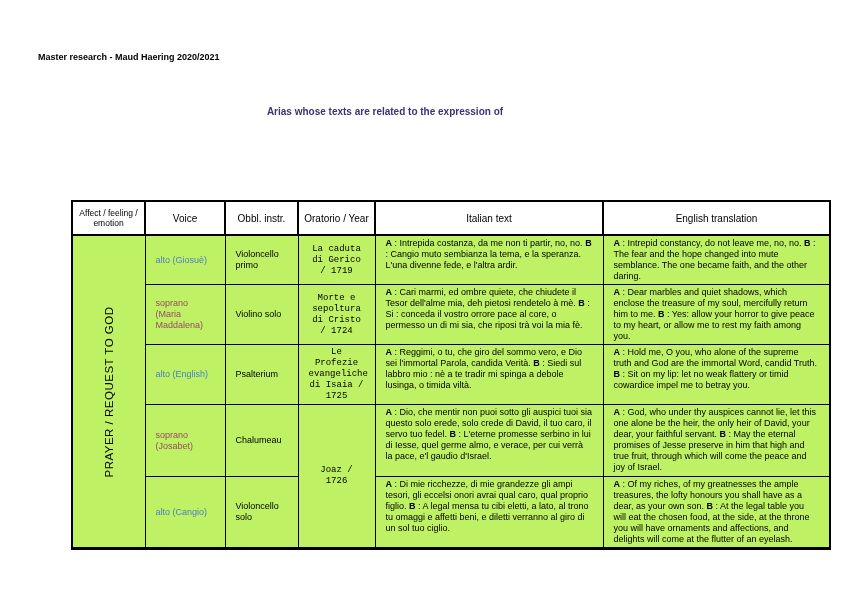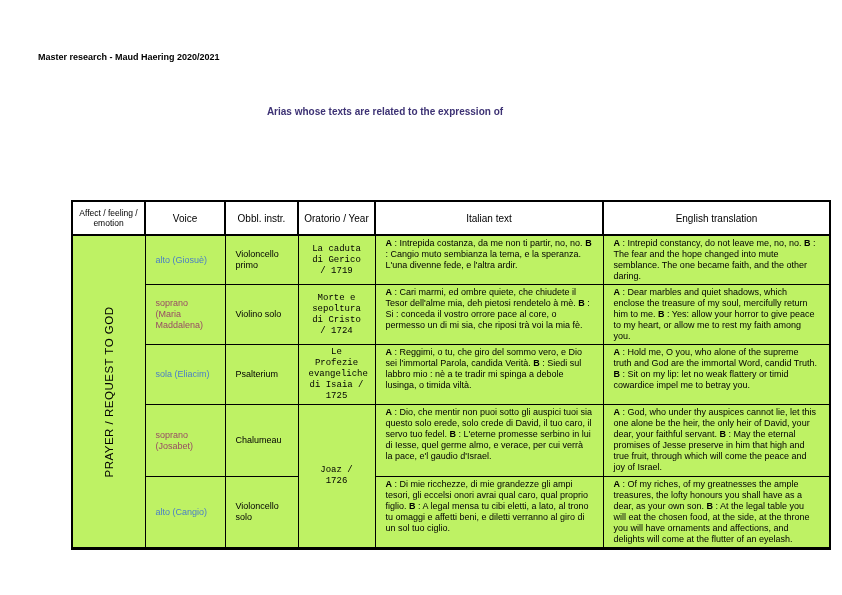--- a/index.html
+++ b/index.html
@@ -143,21 +143,21 @@
         <td class="text-cell"><span style="font-weight: bold;">A</span><span> : Intrepid constancy, do not leave me, no, no. </span><span style="font-weight: bold;">B</span><span> : The fear and the hope changed into mute semblance. The one became faith, and the other daring.</span></td>
       </tr>
       <tr style="height:60px;">
         <td class="voice-cell" style="color: rgb(152, 74, 100);">soprano (Maria Maddalena)</td>
         <td class="instr-cell">Violino solo</td>
         <td class="oratorio-cell">Morte e sepoltura di Cristo / 1724</td>
         <td class="text-cell"><span style="font-weight: bold;">A</span><span> : Cari marmi, ed ombre quiete, che chiudete il Tesor dell'alme mia, deh pietosi rendetelo à mè. </span><span style="font-weight: bold;">B</span><span> : Si : conceda il vostro orrore pace al core, o permesso un di mi sia, che riposi trà voi la mia fè.</span></td>
         <td class="text-cell"><span style="font-weight: bold;">A</span><span> : Dear marbles and quiet shadows, which enclose the treasure of my soul, mercifully return him to me. </span><span style="font-weight: bold;">B</span><span> : Yes: allow your horror to give peace to my heart, or allow me to rest my faith among you.</span></td>
       </tr>
       <tr style="height:48px;">
-        <td class="voice-cell" style="color: rgb(74, 126, 199);">sola (Eliacim)</td>
+        <td class="voice-cell" style="color: rgb(74, 126, 199);">alto (English)</td>
         <td class="instr-cell">Psalterium</td>
         <td class="oratorio-cell">Le Profezie evangeliche di Isaia / 1725</td>
         <td class="text-cell"><span style="font-weight: bold;">A</span><span> : Reggimi, o tu, che giro del sommo vero, e Dio sei l'immortal Parola, candida Verità. </span><span style="font-weight: bold;">B</span><span> : Siedi sul labbro mio : nè a te tradir mi spinga a debole lusinga, o timida viltà.</span></td>
         <td class="text-cell"><span style="font-weight: bold;">A</span><span> : Hold me, O you, who alone of the supreme truth and God are the immortal Word, candid Truth. </span><span style="font-weight: bold;">B</span><span> : Sit on my lip: let no weak flattery or timid cowardice impel me to betray you.</span></td>
       </tr>
       <tr style="height:72px;">
         <td class="voice-cell" style="color: rgb(152, 74, 100);">soprano (Josabet)</td>
         <td class="instr-cell">Chalumeau</td>
         <td class="oratorio-cell" rowspan="2">Joaz / 1726</td>
         <td class="text-cell"><span style="font-weight: bold;">A</span><span> : Dio, che mentir non puoi sotto gli auspici tuoi sia questo solo erede, solo crede di David, il tuo caro, il servo tuo fedel. </span><span style="font-weight: bold;">B</span><span> : L'eterne promesse serbino in lui di Iesse, quel germe almo, e verace, per cui verrà la pace, e'l gaudio d'Israel.</span></td>

